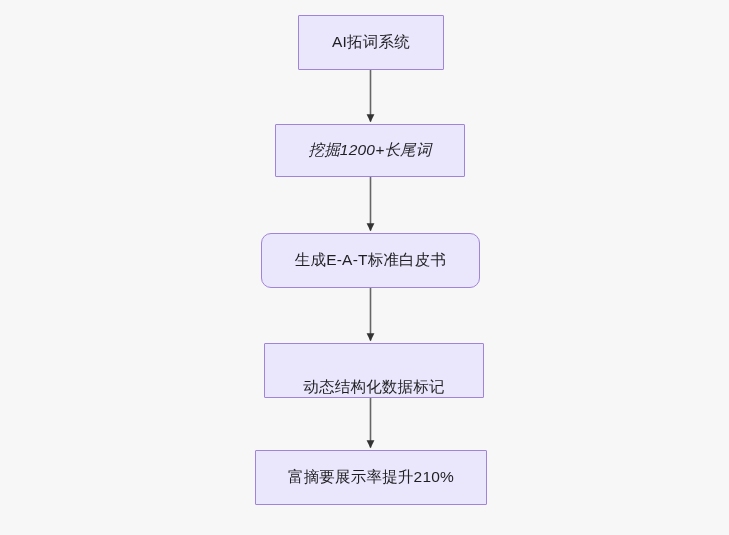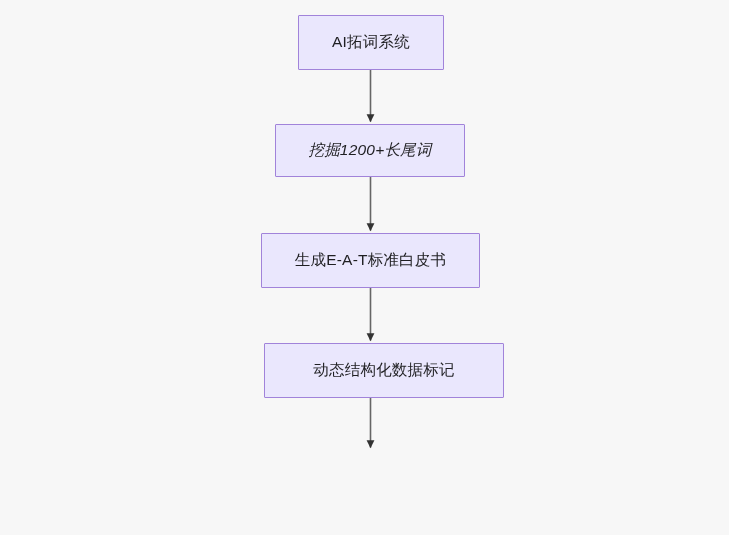--- a/index.html
+++ b/index.html
@@ -40,22 +40,22 @@
     line-height: 1.2;
     letter-spacing: 0.2px;
     white-space: nowrap;
   }
   .node-label {
     display: block;
   }
   
   .n0 { left: 298px; top: 15px;  width: 146px; height: 55px; }
   .n1 { left: 275px; top: 124px; width: 190px; height: 53px; font-style: italic; }
-  .n2 { left: 261px; top: 233px; width: 219px; height: 55px; }
-  .n3 { left: 264px; top: 343px; width: 240px; height: 55px; }
+  .n2 { left: 261px; top: 233px; width: 219px; height: 55px; border-radius: 10px; }
+  .n3 { left: 264px; top: 343px; width: 220px; height: 55px; align-items: flex-end; }
   .n4 { left: 255px; top: 450px; width: 232px; height: 55px; }
 </style>
 </head>
 <body>
 
 <div id="flow-canvas">
 
   <svg id="edge-layer" viewBox="0 0 729 535" width="729" height="535" xmlns="http://www.w3.org/2000/svg">
     <defs>
       <marker id="arrowhead" markerWidth="9" markerHeight="9" refX="7.2" refY="4.5" orient="auto" markerUnits="userSpaceOnUse">
@@ -81,14 +81,17 @@
   </div>
 
   <div class="node n2">
     <span class="node-label">生成E-A-T标准白皮书</span>
   </div>
 
   <div class="node n3">
     <span class="node-label">动态结构化数据标记</span>
   </div>
 
+  <div class="node n4">
+    <span class="node-label">富摘要展示率提升210%</span>
+  </div>
 
 </div>
 
 </body></html>

